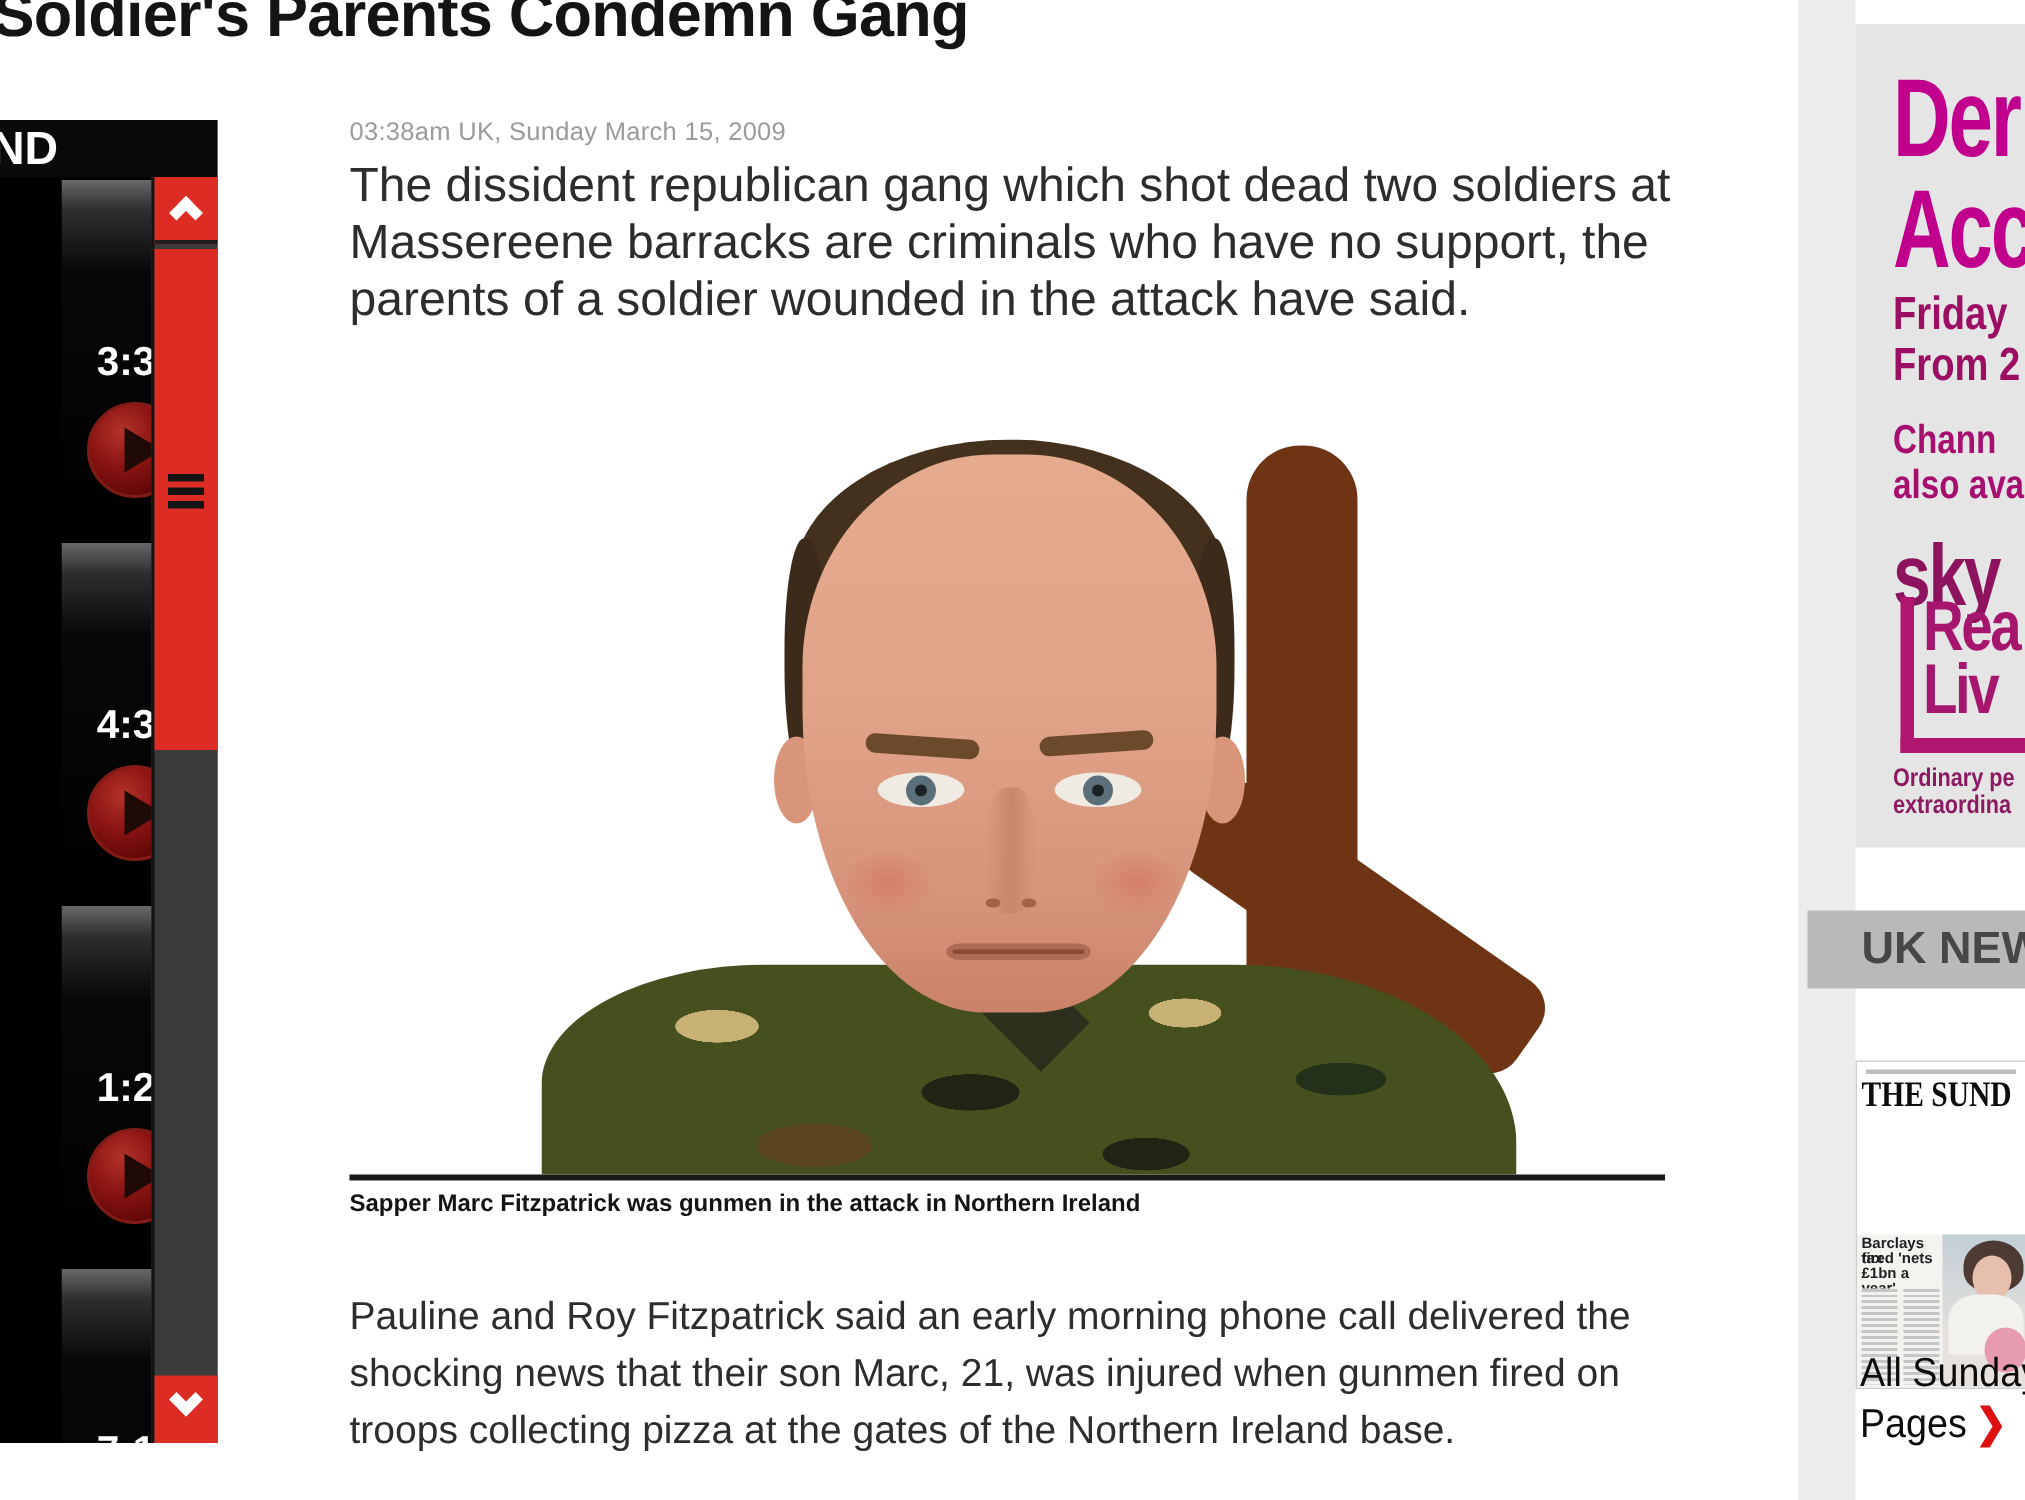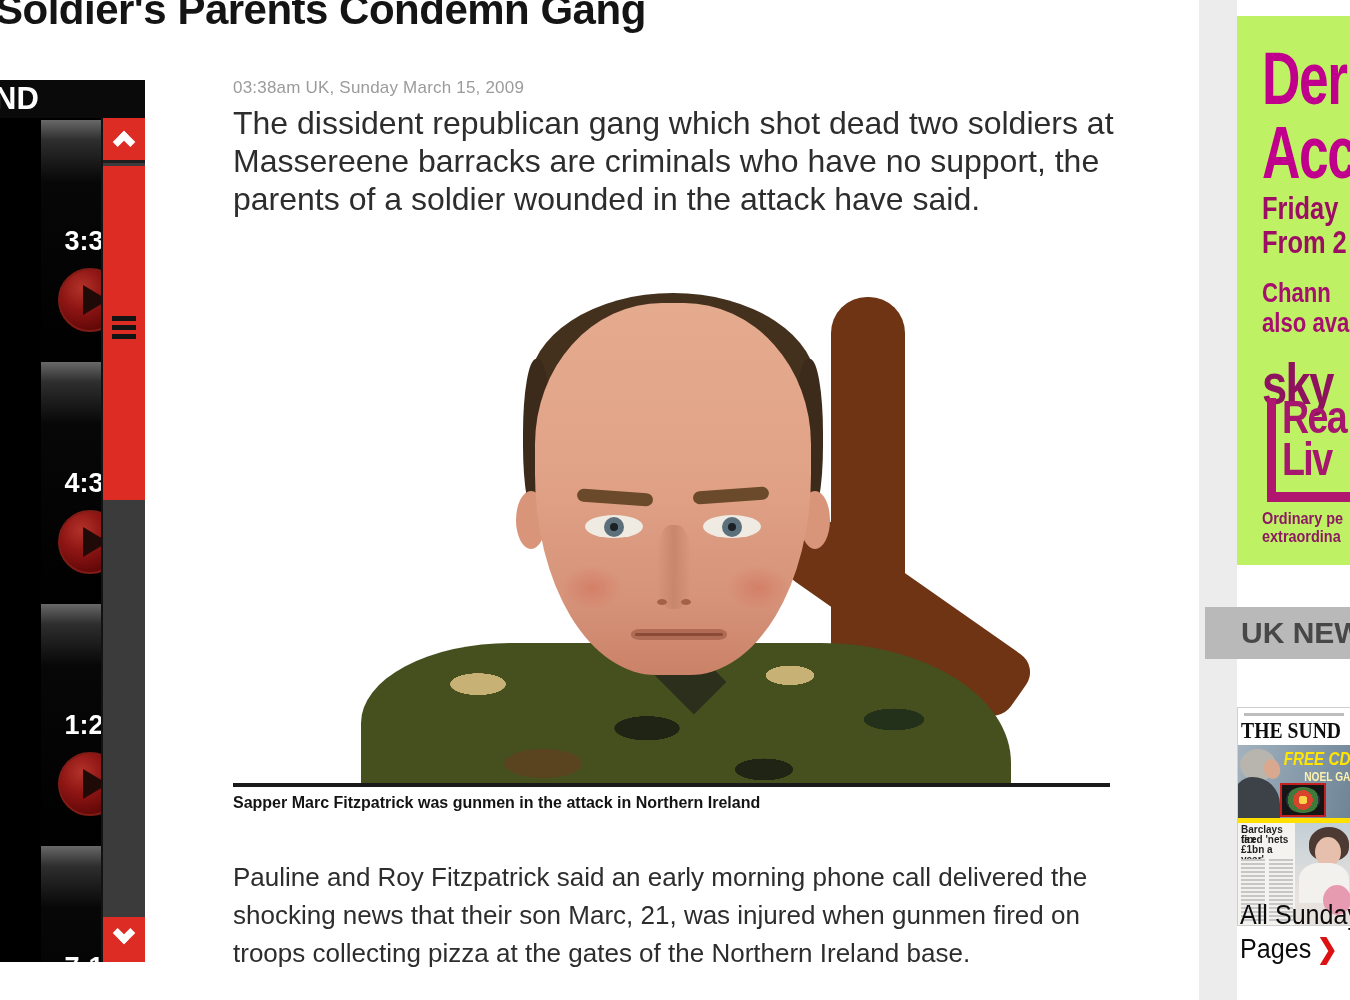--- a/index.html
+++ b/index.html
@@ -78,21 +78,21 @@
       radial-gradient(54px 20px at 44% 58%, #1f2414 0 60%, rgba(0,0,0,0) 61%),
       radial-gradient(40px 16px at 66% 22%, #c8b175 0 60%, rgba(0,0,0,0) 61%),
       radial-gradient(50px 18px at 82% 52%, #23301a 0 60%, rgba(0,0,0,0) 61%),
       radial-gradient(64px 24px at 28% 82%, #59441f 0 60%, rgba(0,0,0,0) 61%),
       radial-gradient(48px 18px at 62% 86%, #1f2414 0 60%, rgba(0,0,0,0) 61%),
       #46501f; }
   .ph-collar { left:414px; top:356px; width:74px; height:46px; background:#2c2f1c; transform:rotate(45deg); }
 
   
   .rail-strip { left:1199px; top:0; width:38px; height:1000px; background:#ececec; }
-  .ad-card { left:1237px; top:16px; width:113px; height:549px; background:#bef264; }
+  .ad-card { left:1237px; top:16px; width:113px; height:549px; background:#e5e5e5; }
   .ad-card > div { position:absolute; white-space:nowrap; transform-origin:left top; }
   .ad-big1 { left:25px; top:26px;  font-size:74px; line-height:73px; font-weight:bold; color:#c0008d; letter-spacing:-2px; transform:scaleX(0.72); }
   .ad-big2 { left:25px; top:100px; font-size:74px; line-height:73px; font-weight:bold; color:#c0008d; letter-spacing:-2px; transform:scaleX(0.72); }
   .ad-sub1 { left:25px; top:176px; font-size:31px; line-height:34px; font-weight:bold; color:#9c0e63; transform:scaleX(0.82); }
   .ad-sub2 { left:25px; top:262px; font-size:27px; line-height:30px; font-weight:bold; color:#a60f70; transform:scaleX(0.82); }
   .ad-sky  { left:25px; top:334px; font-size:58px; font-weight:bold; color:#8e135f; letter-spacing:-2px; transform:scaleX(0.78); }
   .ad-bracket { left:30px; top:382px; width:90px; height:104px; border-left:9px solid #b0156f; border-bottom:10px solid #b0156f; }
   .ad-logo { left:45px; top:380px; font-size:47px; line-height:42px; font-weight:bold; color:#a6156e; letter-spacing:-2px; transform:scaleX(0.8); }
   .ad-tag  { left:25px; top:494px; font-size:17px; line-height:18px; font-weight:bold; color:#8c1a62; transform:scaleX(0.85); }
 
@@ -244,31 +244,20 @@
     </div>
   </div>
 
   <div class="abs uk-news-bar">
     <span>UK NEWS</span>
   </div>
 
   <div class="abs newspaper">
     <div class="np-topline"></div>
     <div class="np-masthead">THE SUND</div>
-    <div class="np-hero">
-      <div class="np-wom-hair"></div>
-      <div class="np-wom-face"></div>
-      <div class="np-wom-body"></div>
-      <div class="np-freecd">FREE CD</div>
-      <div class="np-noel">NOEL GA</div>
-      <div class="np-cdbox">
-          <div class="np-cdart"></div>
-        </div>
-      <div class="np-yellow"></div>
-    </div>
     <div class="np-bottom">
       <div class="np-headline">
         <span>Barclays tax</span>
           <br>
         <span>fired 'nets</span>
           <br>
         <span>£1bn a year'</span>
       </div>
       <div class="np-col a"></div>
       <div class="np-col b"></div>

